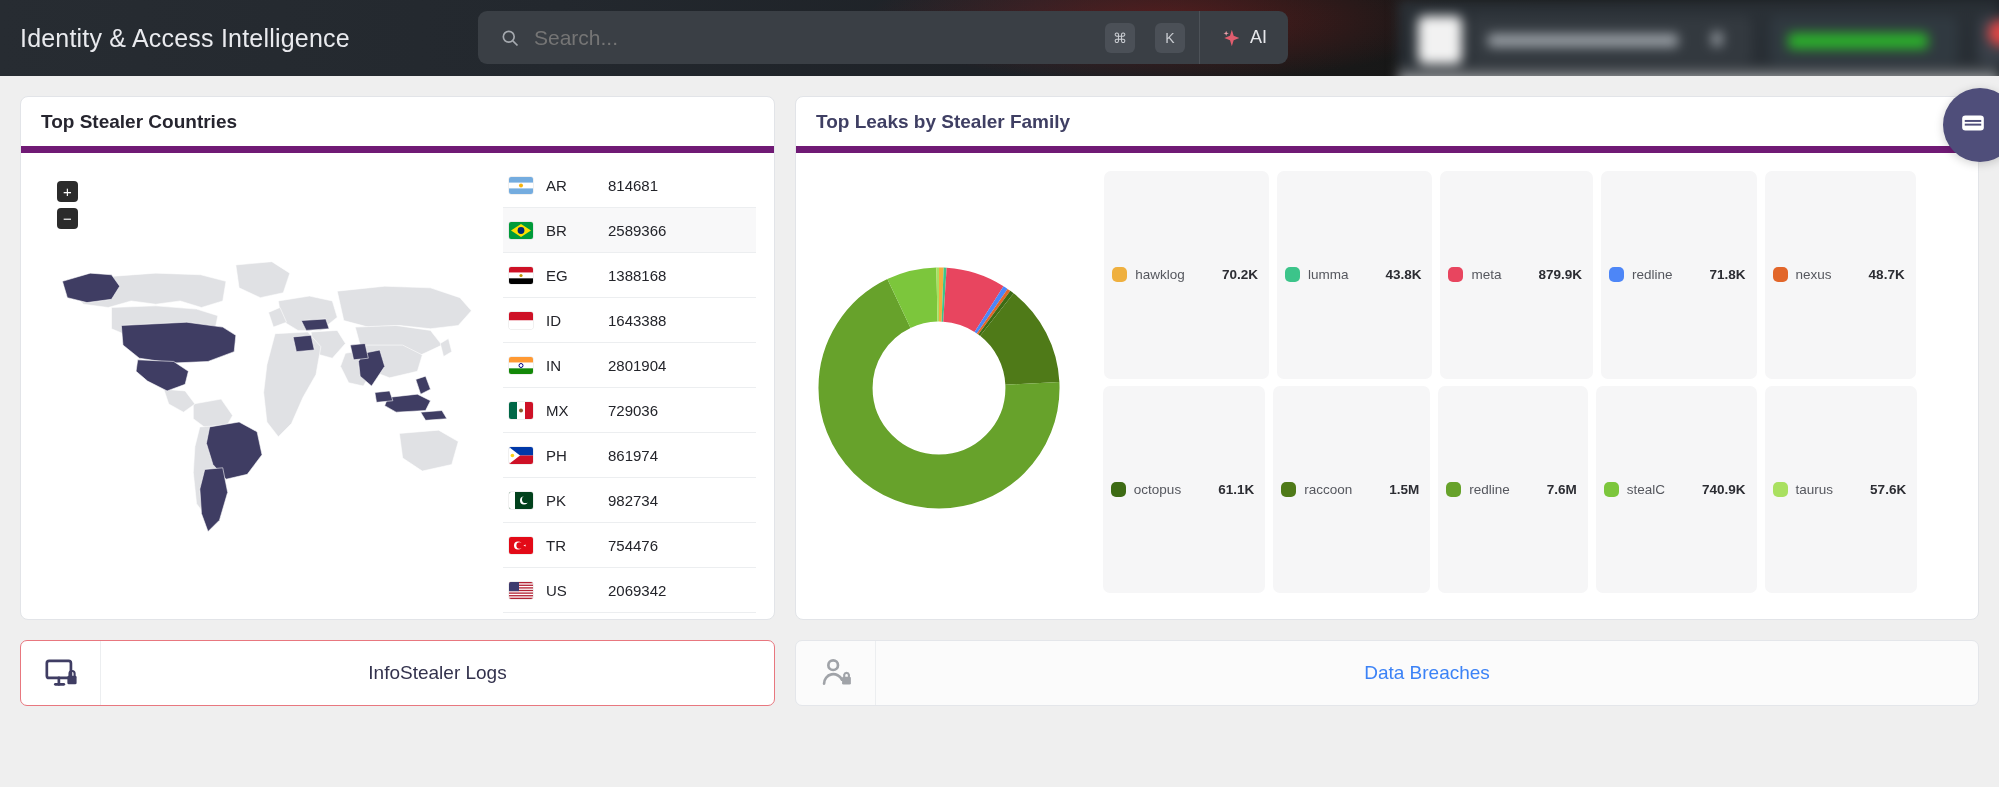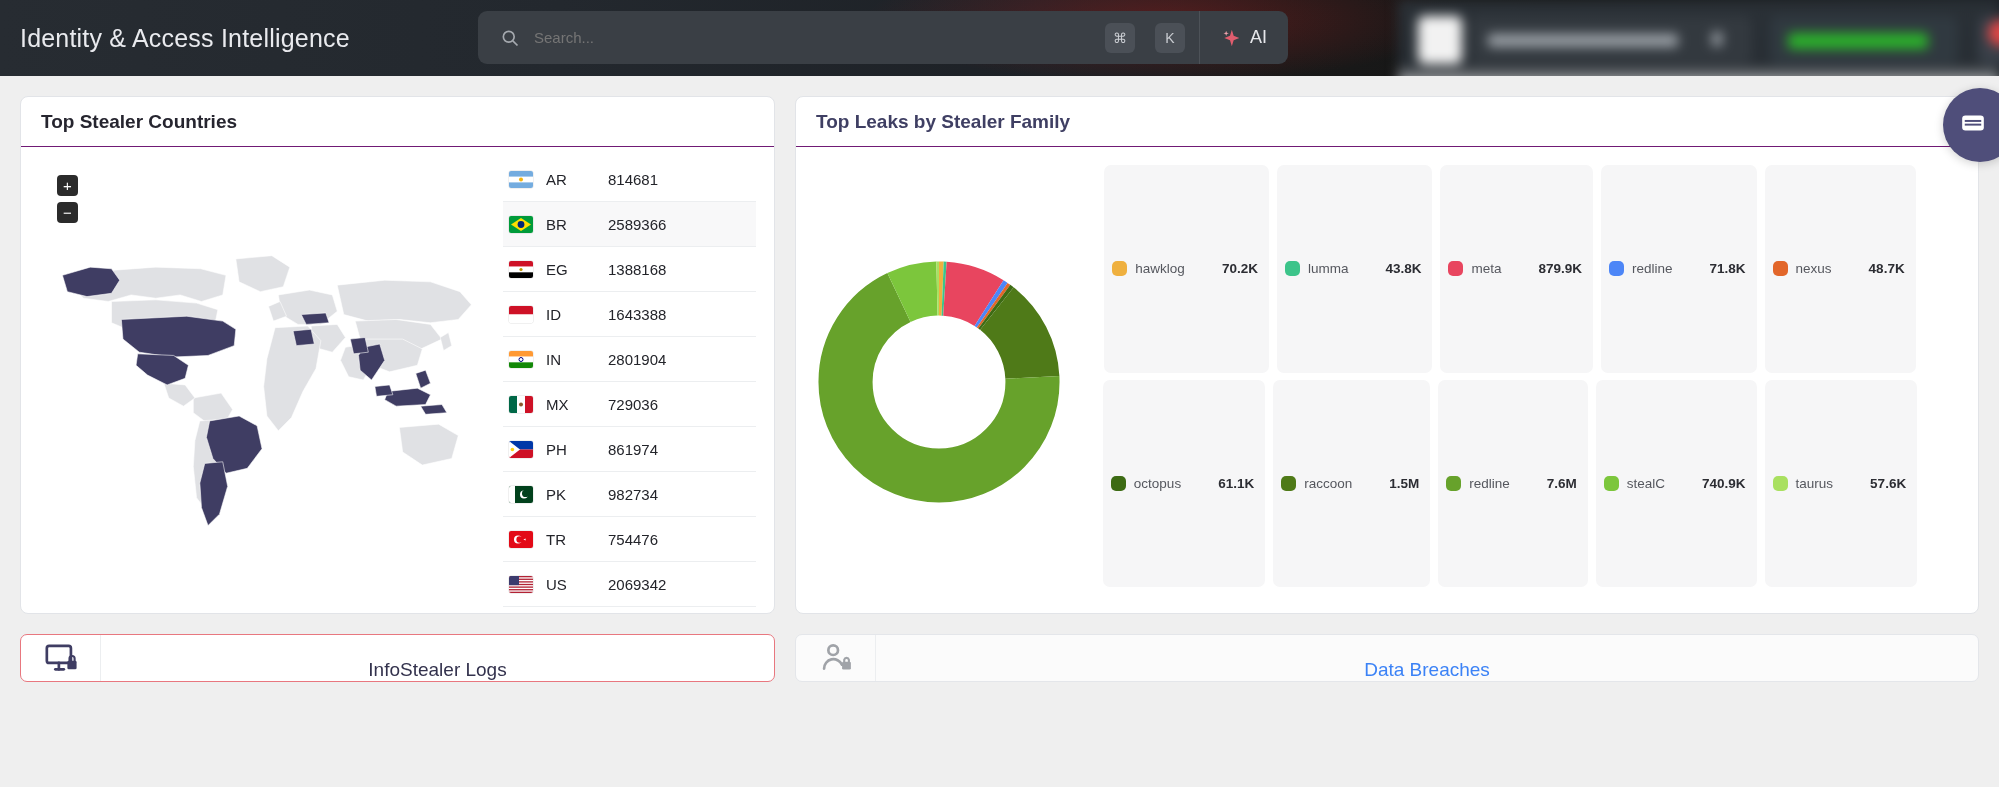--- a/index.html
+++ b/index.html
@@ -43,21 +43,21 @@
     flex: 1;
     display: flex;
     align-items: center;
     gap: 14px;
     padding: 0 14px 0 22px;
   }
   .search-icon { width: 20px; height: 20px; flex: 0 0 auto; opacity: .72; }
   .search-ph {
     flex: 1;
     color: #c2c6cb;
-    font-size: 15px;
+    font-size: 21px;
     background: transparent;
     border: 0;
     outline: none;
     font-family: "Liberation Sans", sans-serif;
   }
   .kbd {
     width: 30px; height: 30px;
     background: #4b5057;
     border-radius: 6px;
     color: #c9ccd1;
@@ -99,21 +99,21 @@
 
   .card {
     background: #fff;
     border: 1px solid #e2e4e8;
     border-radius: 8px;
     flex: 1;
     overflow: hidden;
   }
   .card-head {
     padding: 14px 20px 13px;
-    border-bottom: 1px solid #701a75;
+    border-bottom: 7px solid #701a75;
   }
   .card-title { font-size: 19px; font-weight: 700; color: #26252f; }
   .card-title.accent { color: #3f3f63; }
 
   
   .map-card-body { display: flex; height: 466px; }
   .map-area { position: relative; flex: 1 1 auto; padding: 12px; }
   .zoom-ctl { position: absolute; left: 36px; top: 28px; z-index: 4; }
   .zoom-btn {
     width: 21px; height: 21px;
@@ -170,25 +170,25 @@
     cursor: pointer;
   }
   .lgdot { width: 15px; height: 15px; border-radius: 5px; flex: 0 0 auto; }
   .lgname { font-size: 13.5px; color: #55575e; }
   .lgval { font-size: 13.5px; color: #2c2d33; font-weight: 700; margin-left: 29px; }
 
   
   .tabs { display: flex; gap: 20px; margin-top: 20px; }
   .tab {
     flex: 1;
-    height: 48px;
+    height: 66px;
     background: #fff;
     border-radius: 7px;
     display: flex;
-    align-items: flex-end;
+    align-items: center;
     cursor: pointer;
     overflow: hidden;
   }
   .tab.active { border: 1.5px solid #e8777f; }
   .tab.inactive { border: 1px solid #e4e6ea; background: #fbfbfb; }
   .tab-icon {
     width: 80px;
     display: flex; align-items: center; justify-content: center;
     border-right: 1px solid #eceef0;
     height: 100%;

